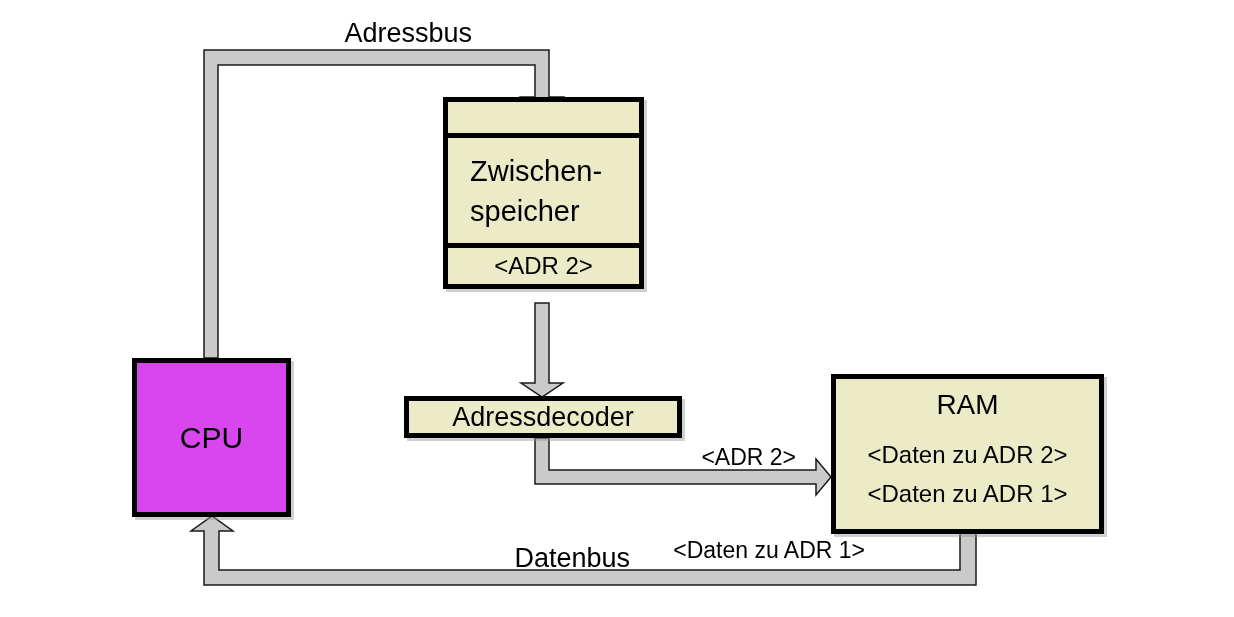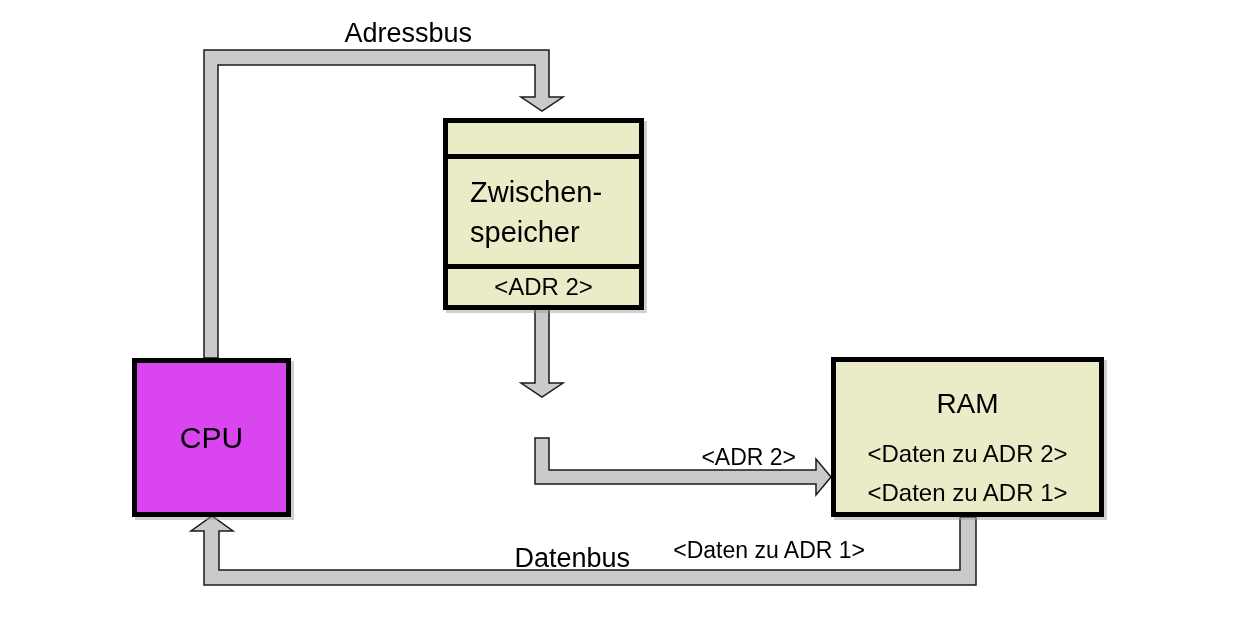--- a/index.html
+++ b/index.html
@@ -8,28 +8,28 @@
     font-family:"Liberation Sans", sans-serif;color:#000;overflow:hidden;
   }
   .buses{position:absolute;left:0;top:0;z-index:1;}
   .node{
     position:absolute;box-sizing:border-box;z-index:2;
     background:#ebebc8;border:5px solid #000;
     box-shadow:3px 3px 0 rgba(150,150,150,0.45);
   }
   .cpu{left:132px;top:358px;width:159px;height:159px;
     display:flex;align-items:center;justify-content:center;font-size:30px;}
-  .zws{left:443px;top:118px;width:201px;height:192px;display:flex;flex-direction:column;}
+  .zws{left:443px;top:97px;width:201px;height:192px;display:flex;flex-direction:column;}
   .zws-top{height:31px;border-bottom:5px solid #000;}
   .zws-mid{flex:1;border-bottom:5px solid #000;display:flex;flex-direction:column;
     justify-content:center;padding-left:22px;font-size:29px;line-height:40px;}
   .zws-bot{height:36px;display:flex;align-items:center;justify-content:center;font-size:24px;}
   .decoder{left:404px;top:396px;width:278px;height:42px;
     display:flex;align-items:center;justify-content:center;font-size:27px;}
-  .ram{left:831px;top:357px;width:273px;height:160px;padding-top:26px;text-align:center;}
+  .ram{left:831px;top:374px;width:273px;height:160px;padding-top:10px;text-align:center;}
   .ram-title{font-size:28px;margin-bottom:14px;}
   .ram-row{font-size:24px;line-height:39px;}
   .flabel{position:absolute;z-index:3;text-align:right;}
   .lbl-adressbus{left:300px;top:18px;width:172px;font-size:27px;}
   .lbl-adr2{left:676px;top:444px;width:120px;font-size:23px;}
   .lbl-datenbus{left:490px;top:533px;width:140px;font-size:27px;margin-top:10px;}
   .lbl-datenadr1{left:650px;top:537px;width:215px;font-size:23px;}
 </style>
 </head>
 <body>
@@ -53,20 +53,23 @@
 
   <div class="node zws" style="background: rgb(235, 235, 200); border-color: rgb(0, 0, 0);">
     <div class="zws-top"></div>
     <div class="zws-mid">
       <div>Zwischen-</div>
       <div>speicher</div>
     </div>
     <div class="zws-bot">&lt;ADR 2&gt;</div>
   </div>
 
+  <div class="node decoder" style="background: rgb(235, 235, 200); border-color: rgb(0, 0, 0);">
+    <span>Adressdecoder</span>
+  </div>
 
   <div class="node ram" style="background: rgb(235, 235, 200); border-color: rgb(0, 0, 0);">
     <div class="ram-title">RAM</div>
     <div class="ram-row">&lt;Daten zu ADR 2&gt;</div>
     <div class="ram-row">&lt;Daten zu ADR 1&gt;</div>
   </div>
 
   <div class="flabel lbl-adressbus">Adressbus</div>
   <div class="flabel lbl-adr2">&lt;ADR 2&gt;</div>
   <div class="flabel lbl-datenbus">Datenbus</div>

